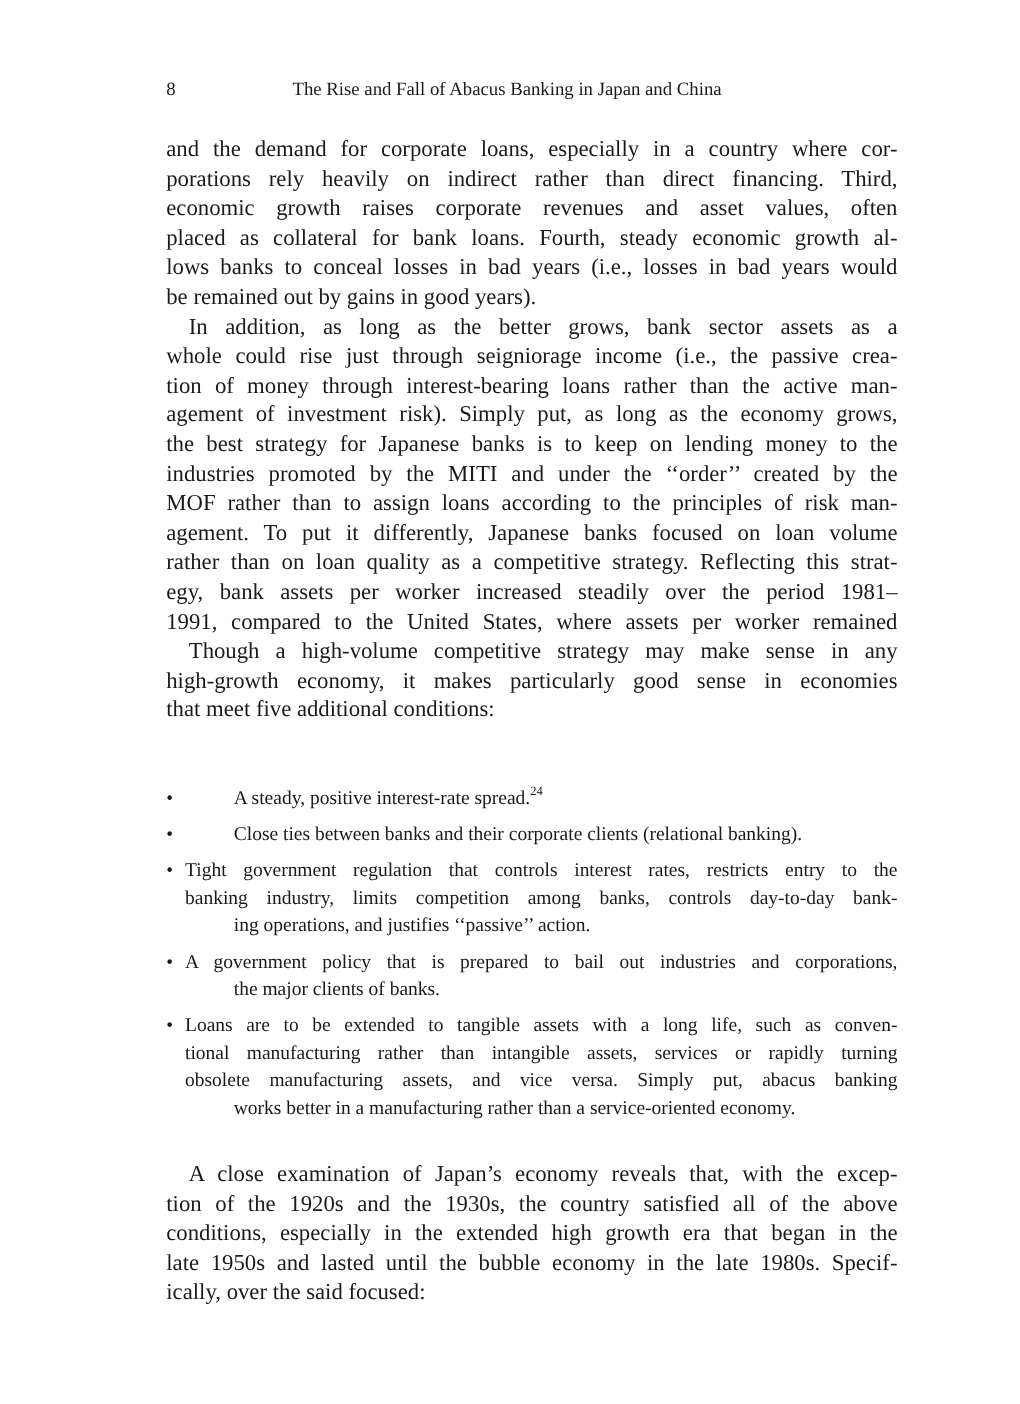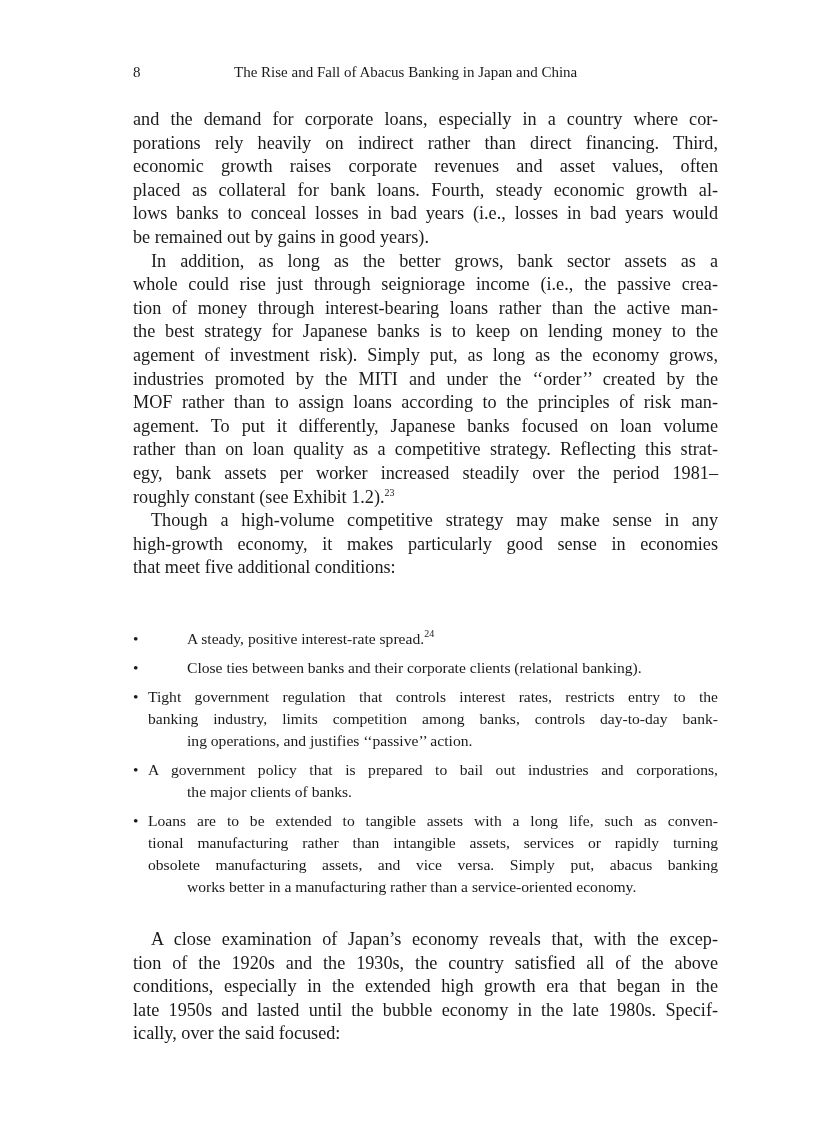--- a/index.html
+++ b/index.html
@@ -39,28 +39,28 @@
     <span class="line">economic growth raises corporate revenues and asset values, often</span>
     <span class="line">placed as collateral for bank loans. Fourth, steady economic growth al-</span>
     <span class="line">lows banks to conceal losses in bad years (i.e., losses in bad years would</span>
     <span class="line last">be remained out by gains in good years).</span>
   </div>
 
   <div>
     <span class="line indent">In addition, as long as the better grows, bank sector assets as a</span>
     <span class="line">whole could rise just through seigniorage income (i.e., the passive crea-</span>
     <span class="line">tion of money through interest-bearing loans rather than the active man-</span>
+    <span class="line">agement of investment risk). Simply put, as long as the economy grows,</span>
     <span class="line">the best strategy for Japanese banks is to keep on lending money to the</span>
-    <span class="line">agement of investment risk). Simply put, as long as the economy grows,</span>
     <span class="line">industries promoted by the MITI and under the ‘‘order’’ created by the</span>
     <span class="line">MOF rather than to assign loans according to the principles of risk man-</span>
     <span class="line">agement. To put it differently, Japanese banks focused on loan volume</span>
     <span class="line">rather than on loan quality as a competitive strategy. Reflecting this strat-</span>
     <span class="line">egy, bank assets per worker increased steadily over the period 1981–</span>
-    <span class="line last"><span>roughly constant (see Exhibit 1.2).</span><sup>23</sup></span>
+    <span class="line">1991, compared to the United States, where assets per worker remained</span>
   </div>
 
   <div>
     <span class="line indent">Though a high-volume competitive strategy may make sense in any</span>
     <span class="line">high-growth economy, it makes particularly good sense in economies</span>
     <span class="line last">that meet five additional conditions:</span>
   </div>
 </div>
 
 <div class="bullets">

